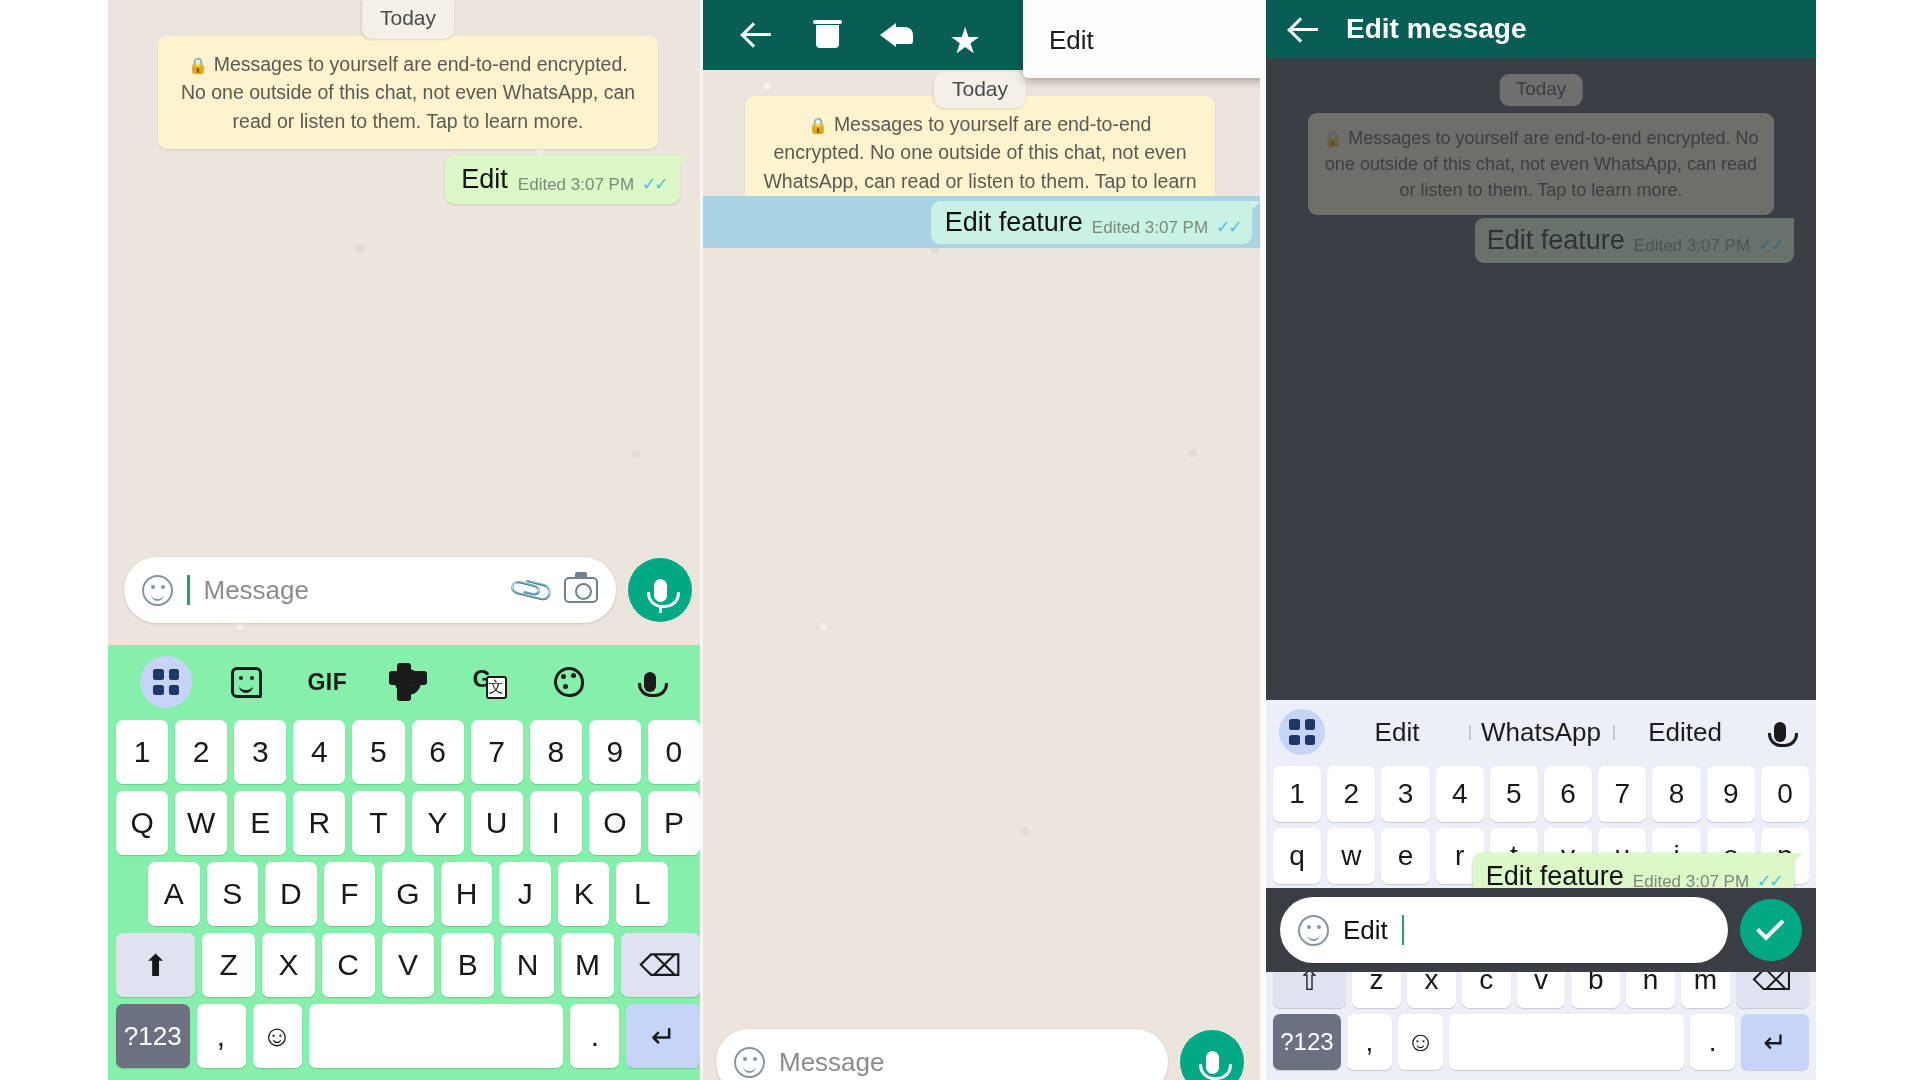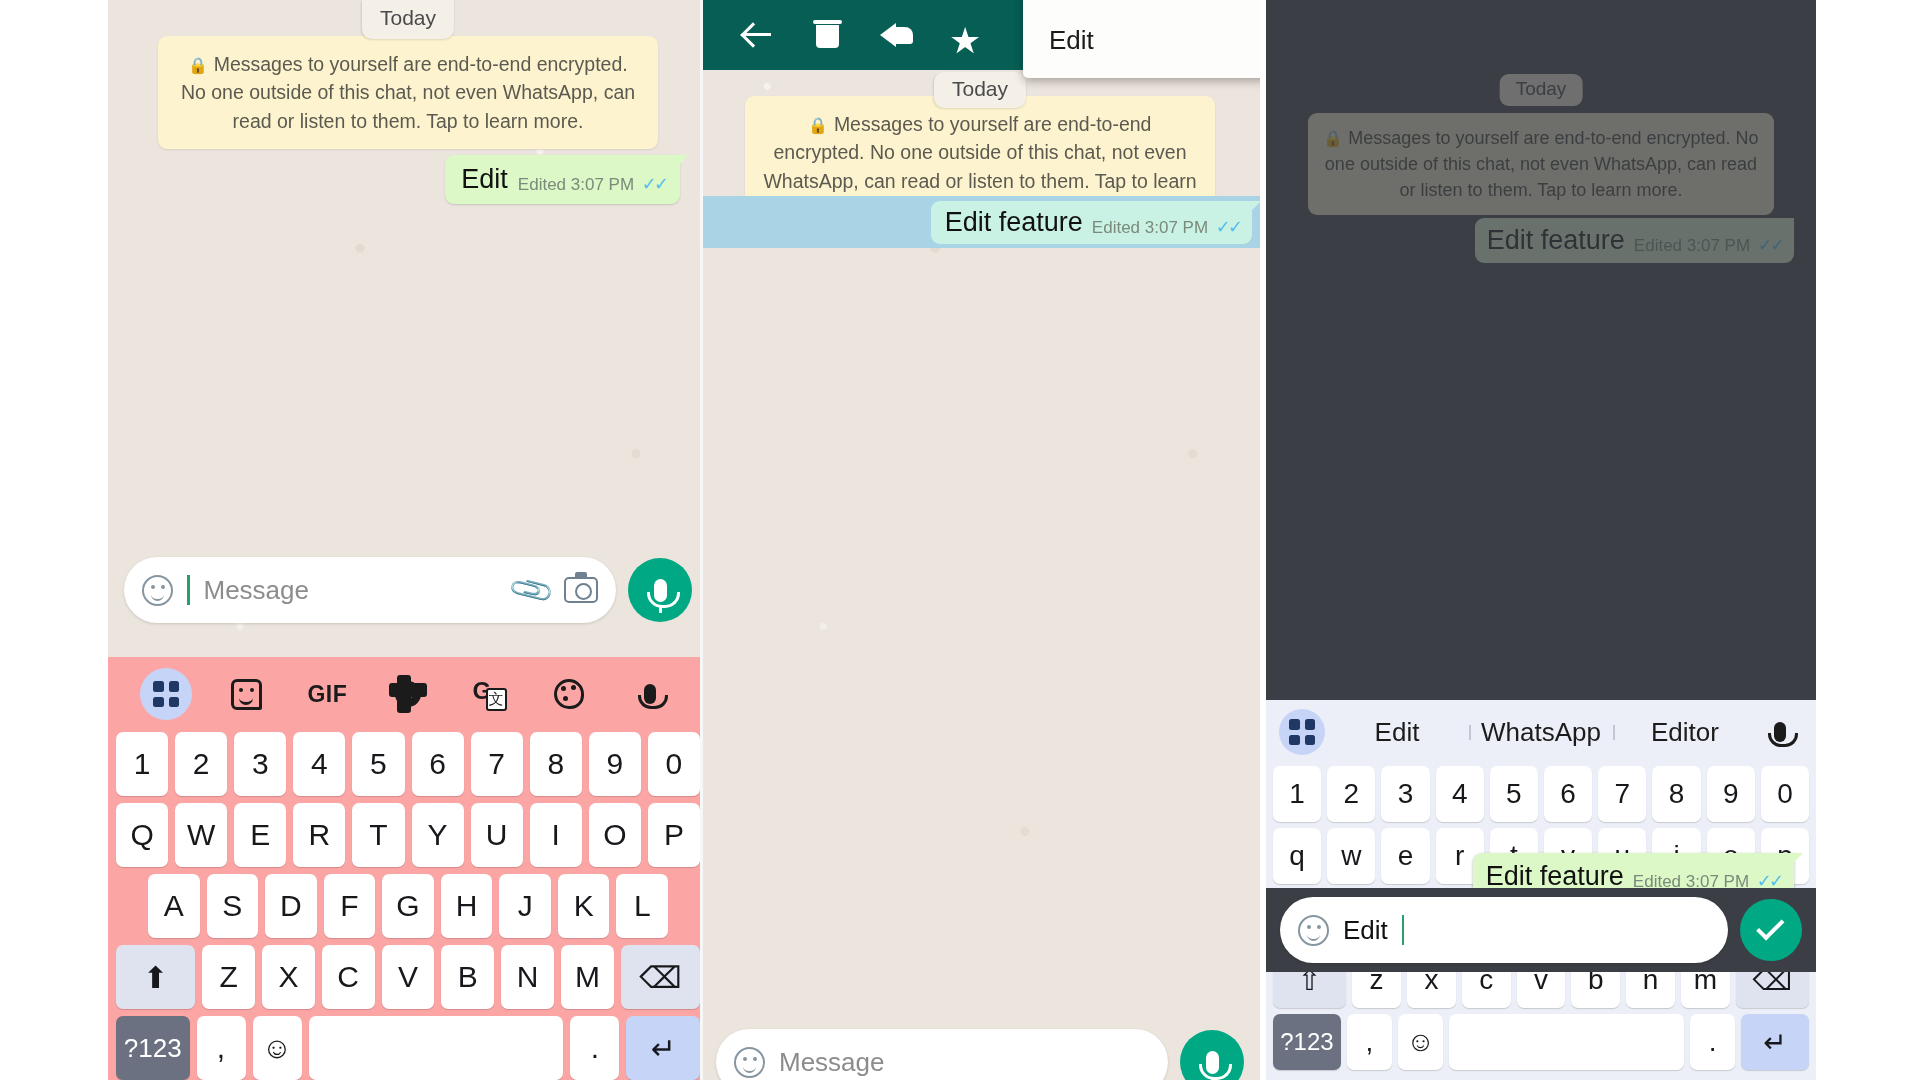--- a/index.html
+++ b/index.html
@@ -143,22 +143,22 @@
     border: 3px solid #fff; border-top: none; border-radius: 0 0 15px 15px;
   }
   .mic-glyph::before {
     content: ""; position: absolute; left: 5px; top: 26px;
     width: 3px; height: 8px; background: #fff;
   }
 
   
   .kb {
     position: absolute; left: 0; right: 0; bottom: 0;
-    background: #fca5a5;
-    padding: 6px 8px 0 8px;
+    background: #86efac;
+    padding: 6px 8px 12px 8px;
   }
   .kb-tools {
     height: 62px; display: flex; align-items: center;
     justify-content: space-around; padding: 0 10px;
   }
   .tool { width: 52px; height: 52px; display:flex; align-items:center; justify-content:center; flex:none; }
   .tool.active { background: #c6d4f7; border-radius: 50%; }
   .grid4 {
     width: 26px; height: 26px;
     display: grid; grid-template-columns: 1fr 1fr; grid-template-rows: 1fr 1fr; gap: 5px;
@@ -610,20 +610,24 @@
       <div class="mic-btn">
         <span class="mic-glyph"></span>
       </div>
     </div>
   </div>
 
   <div class="seam1"></div>
 
   <div class="panel3">
 
+    <div class="topbar3">
+      <span class="arrow-l"></span>
+      <span class="tb3-title">Edit message</span>
+    </div>
 
     <div class="dimwrap">
       <div class="dim">
         <div class="daypill3">Today</div>
         <div class="enc3">
           <span class="lock-g">🔒</span>
           <span>Messages to yourself are end-to-end encrypted. No one outside of this chat, not even WhatsApp, can read or listen to them. Tap to learn more.</span>
         </div>
         <div class="bubble3dim">
           <span class="bub-text">Edit feature</span>
@@ -659,21 +663,21 @@
         <div class="tool active">
           <span class="grid4">
               <i></i>
               <i></i>
               <i></i>
               <i></i>
             </span>
         </div>
         <div class="sugg-word">Edit</div>
         <div class="sugg-word">WhatsApp</div>
-        <div class="sugg-word">Editor</div>
+        <div class="sugg-word">Edited</div>
         <div class="tool">
             <span class="mic2"></span>
           </div>
       </div>
 
       <div class="kb-row3">
         <div class="key3">1</div>
         <div class="key3">2</div>
         <div class="key3">3</div>
         <div class="key3">4</div>

